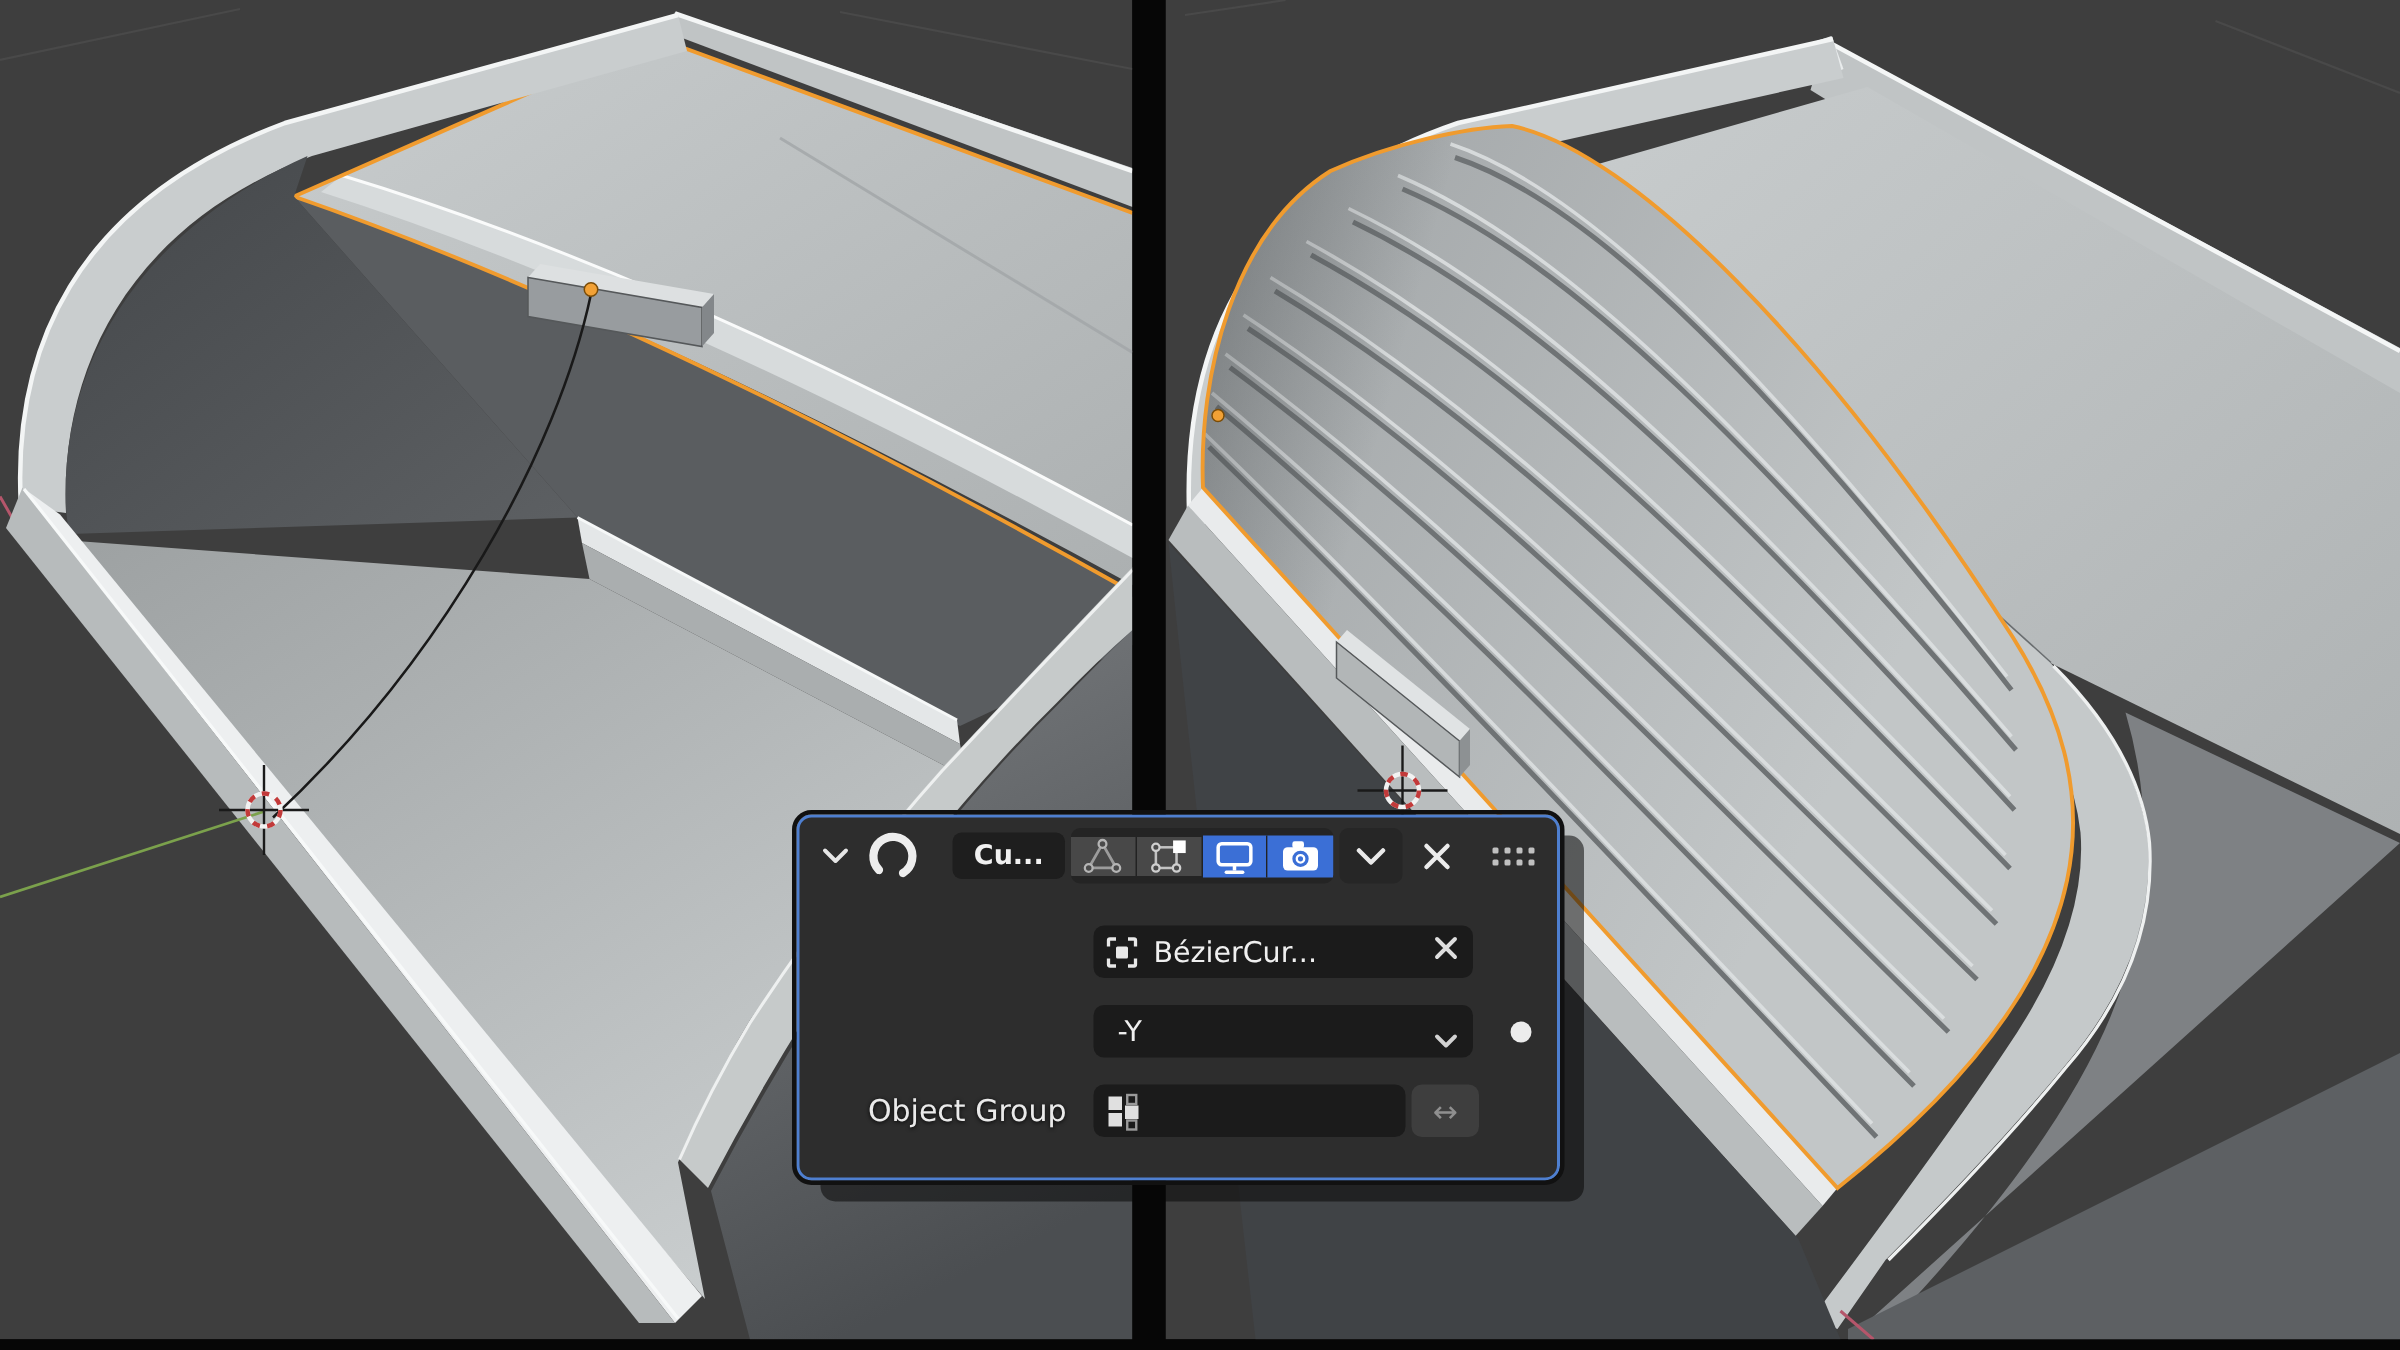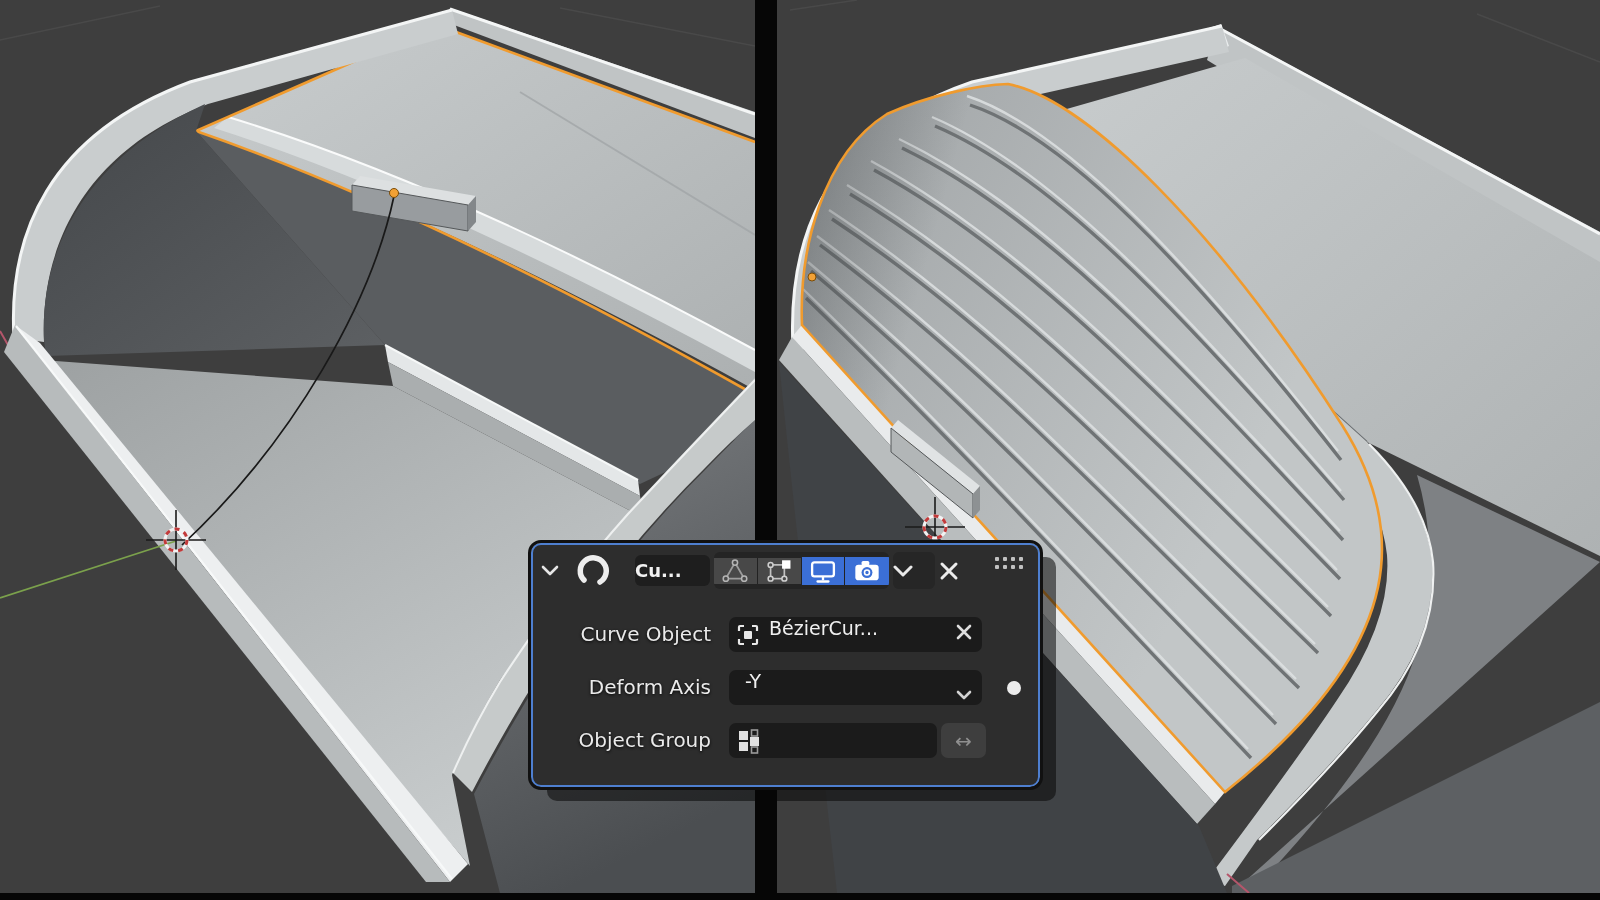--- a/index.html
+++ b/index.html
@@ -9,40 +9,40 @@
   #vp-left{left:0;width:755px;}
   #vp-right{left:777px;width:823px;}
   #divider{position:absolute;left:755px;top:0;width:22px;height:893px;background:#060606;}
   #bottom-strip{position:absolute;left:0;top:893px;width:1600px;height:7px;background:#060606;}
 
   
   #panel{position:absolute;left:531px;top:543px;width:505px;height:240px;
          background:#2d2d2d;border:2px solid #4e7fd0;outline:3px solid #111;
          border-radius:10px;box-shadow:16px 14px 0 rgba(8,8,8,.55);z-index:10;}
   #panel *{box-sizing:border-box;}
-  .hdr-item{position:absolute;display:flex;align-items:center;}
+  .hdr-item{position:absolute;display:flex;align-items:center;justify-content:center;}
   #expand-btn{left:8px;top:10px;width:32px;height:30px;cursor:pointer;}
   #mod-icon{left:42px;top:6px;width:40px;height:38px;}
   #name-field{left:102px;top:10px;width:75px;height:31px;background:#1e1e1e;border-radius:6px;
               color:#f1f1f1;font-size:18px;font-weight:bold;}
   #toggle-group{left:181px;top:7px;width:175px;height:37px;background:#242424;border-radius:6px;
                 display:flex;overflow:hidden;}
   .toggle-btn{flex:1 1 25%;display:flex;align-items:center;justify-content:center;
               border-right:1px solid #222;cursor:pointer;background:#484848;}
   .toggle-btn:last-child{border-right:none;}
   #extras-btn{left:360px;top:7px;width:42px;height:37px;background:#262626;border-radius:6px;cursor:pointer;}
   #close-btn{left:406px;top:7px;width:38px;height:37px;cursor:pointer;}
   #drag-handle{left:455px;top:12px;width:42px;height:28px;cursor:grab;flex-direction:column;gap:4px;}
   .grip-row{display:flex;gap:4px;}
   .grip-dot{width:4px;height:4px;background:#c0c0c0;border-radius:1px;}
 
   .row-label{position:absolute;left:0;width:178px;text-align:right;color:#eaeaea;font-size:20px;
              height:35px;line-height:35px;text-shadow:0 1px 3px rgba(0,0,0,.9);}
   .field{position:absolute;left:196px;height:35px;background:#1b1b1b;border-radius:7px;
-         display:flex;color:#f0f0f0;font-size:19px;cursor:pointer;}
+         display:flex;align-items:center;color:#f0f0f0;font-size:19px;cursor:pointer;}
   #curve-object-field{top:72px;width:253px;}
   #deform-axis-field{top:125px;width:253px;}
   #vertex-group-field{top:178px;width:208px;}
   #invert-vg-btn{position:absolute;left:408px;top:178px;width:45px;height:35px;background:#3e3e3e;
                  border-radius:7px;display:flex;align-items:center;justify-content:center;
                  color:#8f8f8f;font-size:20px;cursor:pointer;}
   .f-icon{margin-left:7px;display:flex;align-items:center;}
   .f-text{margin-left:9px;white-space:nowrap;}
   .f-x{position:absolute;right:9px;top:6px;}
   .f-chev{position:absolute;right:10px;top:12px;}
@@ -306,37 +306,35 @@
           <div class="grip-dot"></div>
         </div>
       <div class="grip-row">
           <div class="grip-dot"></div>
           <div class="grip-dot"></div>
           <div class="grip-dot"></div>
           <div class="grip-dot"></div>
         </div>
     </div>
 
-    <div class="row-label" style="top:72px">Curve Object</div>
     <div class="field" id="curve-object-field">
       <span class="f-icon">
         <svg width="24" height="24" viewBox="0 0 24 24">
           <path d="M 3,8 V 4 Q 3,3 4,3 H 8 M 16,3 H 20 Q 21,3 21,4 V 8 M 21,16 V 20 Q 21,21 20,21 H 16 M 8,21 H 4 Q 3,21 3,20 V 16" fill="none" stroke="#e8e8e8" stroke-width="2.2"></path>
           <rect x="8" y="8" width="8" height="8" fill="#e8e8e8" rx="1"></rect>
         </svg>
       </span>
       <span class="f-text">BézierCur...</span>
       <span class="f-x">
         <svg width="18" height="18" viewBox="0 0 18 18">
           <path d="M 3,3 L 15,15 M 15,3 L 3,15" stroke="#dedede" stroke-width="2.6" stroke-linecap="round"></path>
         </svg>
       </span>
     </div>
 
-    <div class="row-label" style="top:125px">Deform Axis</div>
     <div class="field" id="deform-axis-field">
       <span class="f-text" style="margin-left:16px">-Y</span>
       <span class="f-chev">
         <svg width="16" height="10" viewBox="0 0 16 10">
           <polyline points="2,2 8,8 14,2" fill="none" stroke="#d2d2d2" stroke-width="2.6" stroke-linecap="round" stroke-linejoin="round"></polyline>
         </svg>
       </span>
     </div>
     <div id="keyframe-dot"></div>
 

